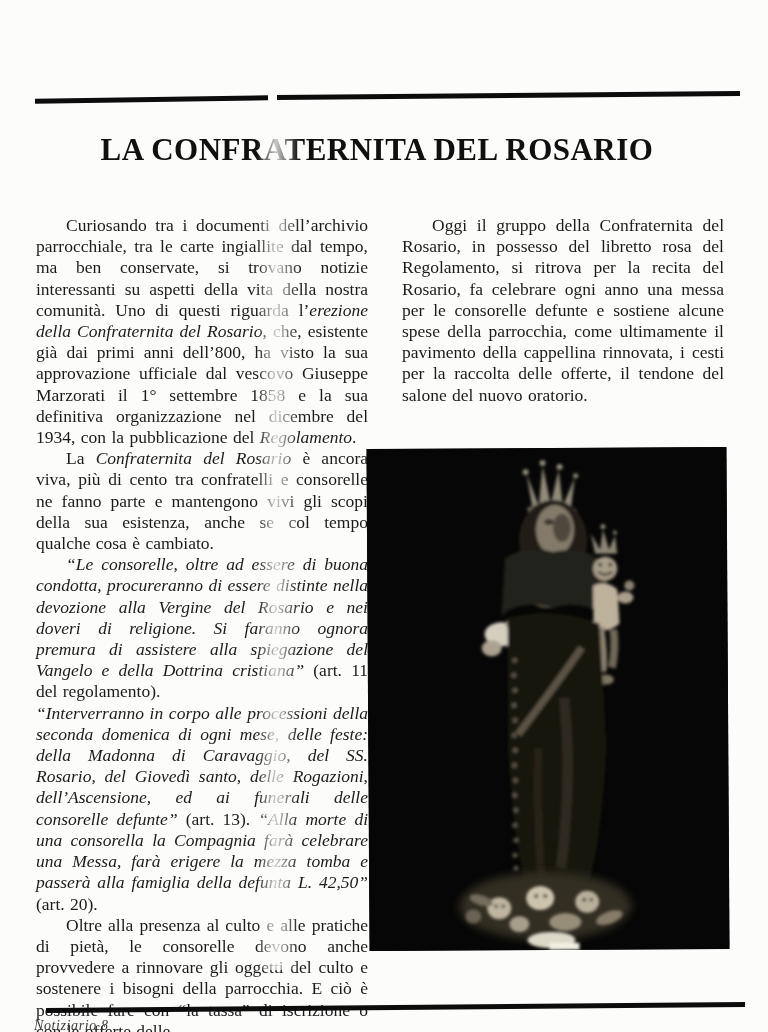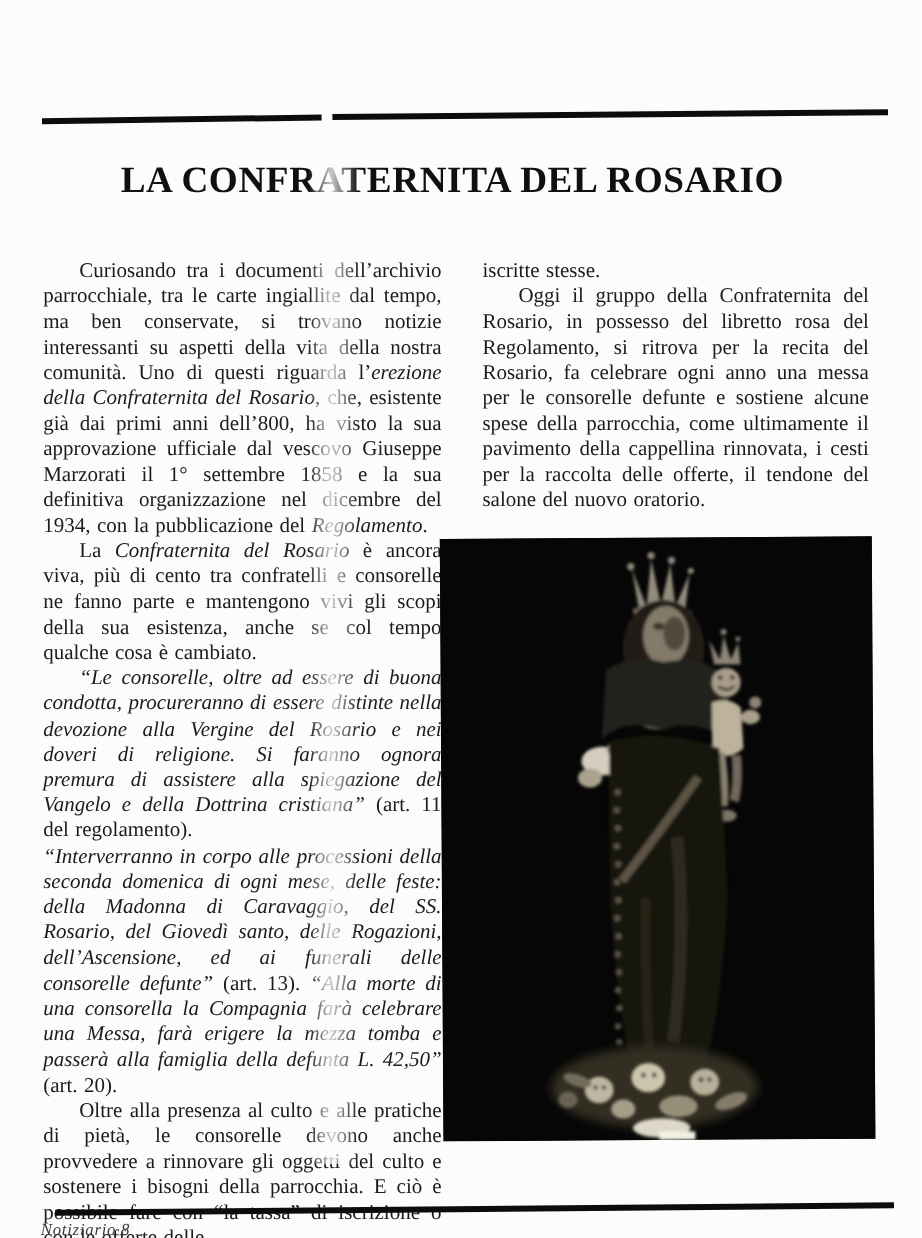--- a/index.html
+++ b/index.html
@@ -98,21 +98,20 @@
 
   <div class="cols">
     <div class="col col-left">
       <p class="ind"><span>Curiosando tra i documenti dell’archivio parrocchiale, tra le carte ingiallite dal tempo, ma ben conservate, si trovano notizie interessanti su aspetti della vita della nostra comunità. Uno di questi riguarda l’</span><span class="it">erezione della Confraternita del Rosario</span><span>, che, esistente già dai primi anni dell’800, ha visto la sua approvazione ufficiale dal vescovo Giuseppe Marzorati il 1° settembre 1858 e la sua definitiva organizzazione nel dicembre del 1934, con la pubblicazione del </span><span class="it">Regolamento</span><span>.</span></p>
       <p class="ind"><span>La </span><span class="it">Confraternita del Rosario</span><span> è ancora viva, più di cento tra confratelli e consorelle ne fanno parte e mantengono vivi gli scopi della sua esistenza, anche se col tempo qualche cosa è cambiato.</span></p>
       <p class="ind"><span class="it">“Le consorelle, oltre ad essere di buona condotta, procureranno di essere distinte nella devozione alla Vergine del Rosario e nei doveri di religione. Si faranno ognora premura di assistere alla spiegazione del Vangelo e della Dottrina cristiana”</span><span> (art. 11 del regolamento).</span></p>
       <p><span class="it">“Interverranno in corpo alle processioni della seconda domenica di ogni mese, delle feste: della Madonna di Caravaggio, del SS. Rosario, del Giovedì santo, delle Rogazioni, dell’Ascensione, ed ai funerali delle consorelle defunte”</span><span> (art. 13). </span><span class="it">“Alla morte di una consorella la Compagnia farà celebrare una Messa, farà erigere la mezza tomba e passerà alla famiglia della defunta L. 42,50”</span><span> (art. 20).</span></p>
       <p class="ind"><span>Oltre alla presenza al culto e alle pratiche di pietà, le consorelle devono anche provvedere a rinnovare gli oggetti del culto e sostenere i bisogni della parrocchia. E ciò è possibile fare con “la tassa” di iscrizione o con le offerte delle</span></p>
     </div>
     <div class="col col-right">
-      <p><span>iscritte stesse.</span></p>
       <p class="ind"><span>Oggi il gruppo della Confraternita del Rosario, in possesso del libretto rosa del Regolamento, si ritrova per la recita del Rosario, fa celebrare ogni anno una messa per le consorelle defunte e sostiene alcune spese della parrocchia, come ultimamente il pavimento della cappellina rinnovata, i cesti per la raccolta delle offerte, il tendone del salone del nuovo oratorio.</span></p>
     </div>
   </div>
 
   <figure class="photo">
     <svg viewBox="0 0 360 502" width="360" height="502" xmlns="http://www.w3.org/2000/svg">
       <defs>
         <filter id="b1" x="-30%" y="-30%" width="160%" height="160%">
             <feGaussianBlur stdDeviation="1.4"></feGaussianBlur>
           </filter>

